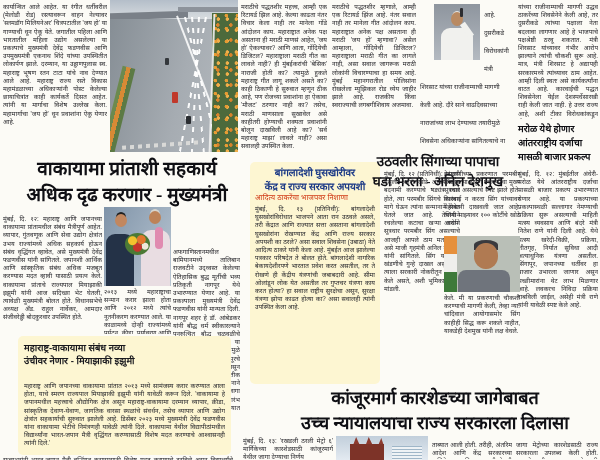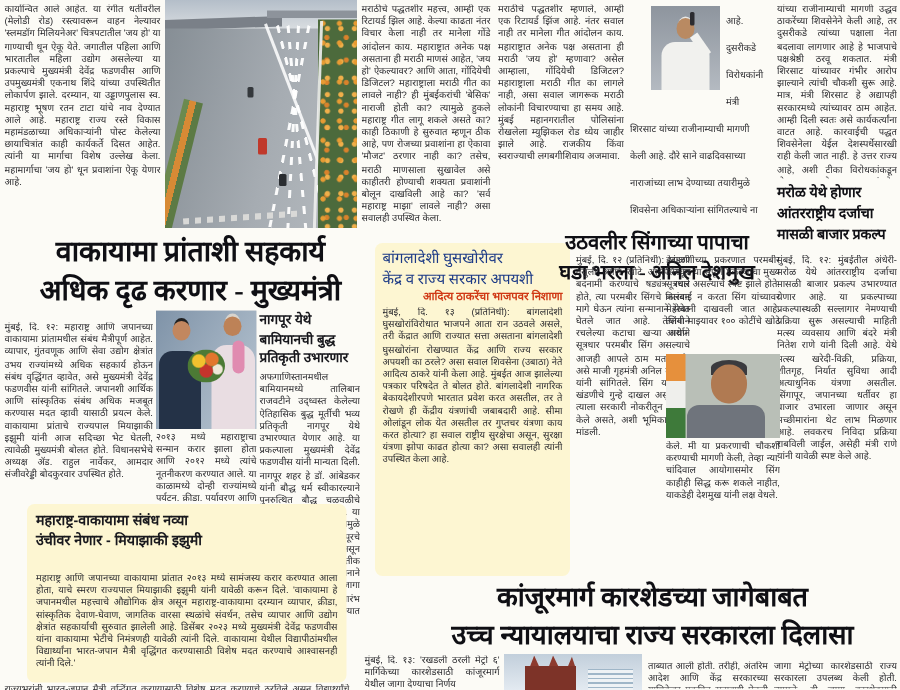--- a/index.html
+++ b/index.html
@@ -9,21 +9,21 @@
   .txt{position:absolute;font-size:6.3px;line-height:8.2px;color:#2a2a2e;text-align:justify;
        overflow:hidden;word-break:break-word;}
   .txt-flow{font-size:6.3px;line-height:8.2px;color:#2a2a2e;text-align:justify;overflow:hidden;}
   .pre{white-space:pre-line;}
   .hl{position:absolute;font-weight:700;color:#0f0f14;text-align:center;letter-spacing:0;}
   .hl-wak{font-size:19px;line-height:26px;font-family:"Liberation Serif",serif;}
   .hl-par{font-size:13.5px;line-height:20px;font-family:"Liberation Serif",serif;}
   .hl-kan{font-size:18px;line-height:25px;font-family:"Liberation Serif",serif;}
   .hl-marol{font-size:9.5px;line-height:14px;text-align:left;font-family:"Liberation Serif",serif;}
   .hl-blue{color:#1c3a86;font-size:10px;line-height:13.5px;font-family:"Liberation Serif",serif;}
-  .sub-red{color:#d03915;font-weight:700;font-size:7.5px;line-height:10px;text-align:right;}
+  .sub-red{color:#d03915;font-weight:400;font-size:7.5px;line-height:10px;text-align:left;}
   .box{position:absolute;background:#fdf6d2;border-radius:5px;box-sizing:border-box;padding:5px 6px;overflow:hidden;}
   .box-head{font-weight:700;color:#18181d;font-size:9.5px;line-height:13px;margin-bottom:15px;}
   .nag-head{position:absolute;font-weight:700;color:#17171c;font-size:9px;line-height:12.5px;}
   .photo{position:absolute;overflow:hidden;background:#c9cdd1;}
   
   .hw-sky{position:absolute;left:0;top:0;right:0;height:20px;background:linear-gradient(#b4bec9,#dadee1);}
   .hw-far{position:absolute;left:0;top:12px;width:78px;height:7px;background:#7a8088;transform:skewY(-2deg);}
   .hw-far2{position:absolute;right:0;top:7px;width:60px;height:5px;background:#8d939b;}
   .hw-road{position:absolute;left:0;top:19px;right:0;bottom:0;background:linear-gradient(103deg,#868e95 0%,#a6acb2 55%,#b7bcc0 100%);}
   .lane{position:absolute;top:17px;width:1.5px;height:150px;transform-origin:top center;
@@ -131,34 +131,31 @@
     <div class="bq-bg"></div>
     <div class="bq-pl"></div>
     <div class="bq-pl-h"></div>
     <div class="bq-pr"></div>
     <div class="bq-pr-h"></div>
     <div class="bq-gar"></div>
     <div class="bq-fl"></div>
   </div>
   <div class="txt" style="left:104px;top:288px;width:67px;height:46px">२०१३ मध्ये महाराष्ट्राचा सन्मान करार झाला होता आणि २०१२ मध्ये त्यांचे नूतनीकरण करण्यात आले. या काळामध्ये दोन्ही राज्यांमध्ये पर्यटन, क्रीडा, पर्यावरण आणि विविध क्षेत्रांत सहकार्य वाढले आहे. वाकायामा प्रांताच्या</div>
 
-  <div class="nag-head pre" style="left:173px;top:207px;width:68px">नागपूर येथे
-बामियानची बुद्ध
-प्रतिकृती उभारणार</div>
   <div class="txt" style="left:173px;top:248px;width:67px;height:209px">अफगाणिस्तानमधील बामियानमध्ये तालिबान राजवटीने उद्ध्वस्त केलेल्या ऐतिहासिक बुद्ध मूर्तीची भव्य प्रतिकृती नागपूर येथे उभारण्यात येणार आहे. या प्रकल्पाला मुख्यमंत्री देवेंद्र फडणवीस यांनी मान्यता दिली. नागपूर शहर हे डॉ. आंबेडकर यांनी बौद्ध धर्म स्वीकारल्याने पुनरुत्थित बौद्ध चळवळीचे ऐतिहासिक ठिकाण आहे. या आगळ्यावेगळ्या प्रकल्पामुळे जगाच्या नकाशावर नागपूरचे नाव ठळक होणार असून भारत-जपान मैत्रीचे प्रतीक ठरणार आहे, असे प्रशासनाने सांगितले. लवकरच जागा निश्चित करून कामास प्रारंभ होईल, असेही स्पष्ट करण्यात आले आहे.</div>
 
   <div class="box" style="left:18px;top:336px;width:213px;height:119px">
     <div class="box-head pre">महाराष्ट्र-वाकायामा संबंध नव्या
 उंचीवर नेणार - मियाझाकी इझुमी</div>
     <div class="txt-flow" style="height:84px">महाराष्ट्र आणि जपानच्या वाकायामा प्रांतात २०१३ मध्ये सामंजस्य करार करण्यात आला होता, याचे स्मरण राज्यपाल मियाझाकी इझुमी यांनी यावेळी करून दिले. 'वाकायामा हे जपानमधील महत्त्वाचे औद्योगिक क्षेत्र असून महाराष्ट्र-वाकायामा दरम्यान व्यापार, क्रीडा, सांस्कृतिक देवाण-घेवाण, जागतिक वारसा स्थळांचे संवर्धन, तसेच व्यापार आणि उद्योग क्षेत्रांत सहकार्याची सुरुवात झालेली आहे. डिसेंबर २०२३ मध्ये मुख्यमंत्री देवेंद्र फडणवीस यांना वाकायामा भेटीचे निमंत्रणही यावेळी त्यांनी दिले. वाकायामा येथील विद्यापीठांमधील विद्यार्थ्यांना भारत-जपान मैत्री वृद्धिंगत करण्यासाठी विशेष मदत करण्याचे आश्वासनही त्यांनी दिले.'</div>
   </div>
   <div class="txt" style="left:3px;top:456px;width:230px;height:4px">राज्यभरांनी भारत-जपान मैत्री वृद्धिंगत करण्यासाठी विशेष मदत करण्याचे ठरविले असून विद्यार्थ्यांचे संपूर्ण प्रशिक्षण दिले जाणार आहे.</div>
 
   <div class="box" style="left:250px;top:162px;width:130px;height:222px;padding:4px 5px">
-    <div class="hl-blue pre" style="font-weight:400;">बांगलादेशी घुसखोरीवर
+    <div class="hl-blue pre" style="font-weight:700;text-align:center">बांगलादेशी घुसखोरीवर
 केंद्र व राज्य सरकार अपयशी</div>
     <div class="sub-red">आदित्य ठाकरेंचा भाजपवर निशाणा</div>
     <div class="txt-flow" style="height:166px;margin-top:2px">मुंबई, दि. १३ (प्रतिनिधी): बांगलादेशी घुसखोरांविरोधात भाजपने आता रान उठवले असले, तरी केंद्रात आणि राज्यात सत्ता असताना बांगलादेशी घुसखोरांना रोखण्यात केंद्र आणि राज्य सरकार अपयशी का ठरले? असा सवाल शिवसेना (उबाठा) नेते आदित्य ठाकरे यांनी केला आहे. मुंबईत आज झालेल्या पत्रकार परिषदेत ते बोलत होते. बांगलादेशी नागरिक बेकायदेशीरपणे भारतात प्रवेश करत असतील, तर ते रोखणे ही केंद्रीय यंत्रणांची जबाबदारी आहे. सीमा ओलांडून लोक येत असतील तर गुप्तचर यंत्रणा काय करत होत्या? हा सवाल राष्ट्रीय सुरक्षेचा असून, सुरक्षा यंत्रणा झोपा काढत होत्या का? असा सवालही त्यांनी उपस्थित केला आहे.</div>
   </div>
 
   <div class="hl hl-par pre" style="left:356px;top:152px;width:164px">उठवलीर सिंगाच्या पापाचा
 घडा भरला - अनिल देशमुख</div>
   <div class="txt" style="left:384px;top:170px;width:76px;height:216px">मुंबई, दि. १२ (प्रतिनिधी): खंडणी वसुली आणि खोटे आरोप रचून बदनामी करण्याचे षड्यंत्र रचले होते, त्या परमबीर सिंगचे निलंबन मागे घेऊन त्यांना सन्मानाने सेवेत घेतले जात आहे. तेलियाने रचलेल्या कटाचा खऱ्या अर्थाने सूत्रधार परमबीर सिंग असल्याचे आजही आपले ठाम मत आहे, असे माजी गृहमंत्री अनिल देशमुख यांनी सांगितले. सिंग यांच्यावर खंडणीचे गुन्हे दाखल असून पुढे त्याला सरकारी नोकरीतून बडतर्फ केले असते, अशी भूमिका त्यांनी मांडली.</div>
   <div class="abs" style="left:444px;top:170px;width:76px;height:216px;overflow:hidden">
     <div class="txt-flow" style="height:64px">हेटाळणीच्या प्रकरणात परमबीर सिंग हा या संपूर्ण प्रकरणाचा मुख्य सूत्रधार असल्याचे स्पष्ट झाले होते. कारवाई न करता सिंग यांच्यावर मेहेरबानी दाखवली जात आहे. त्यांनी माझ्यावर १०० कोटींचे खोटे आरोप</div>

